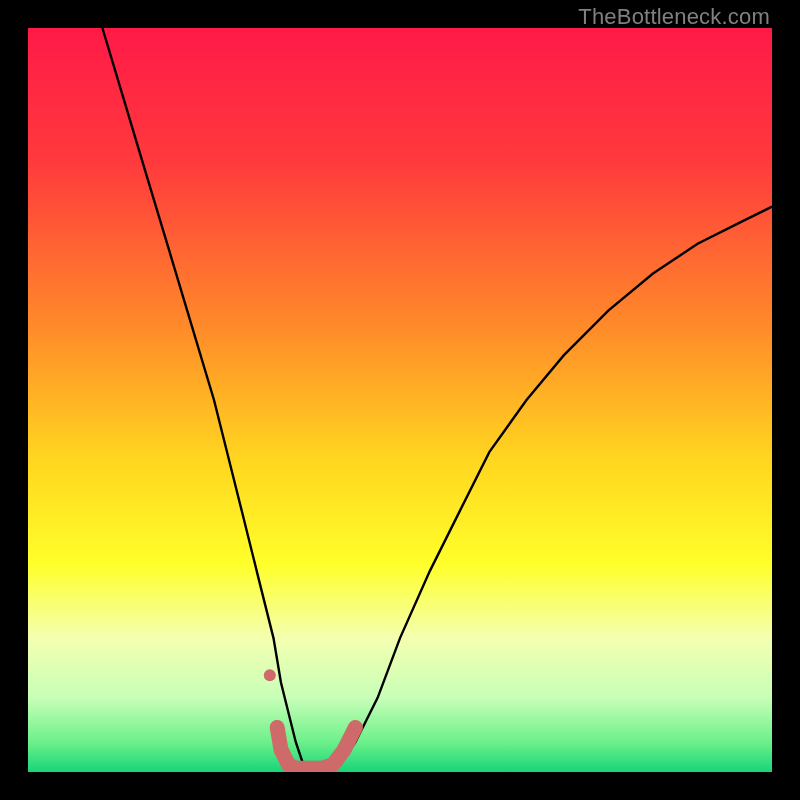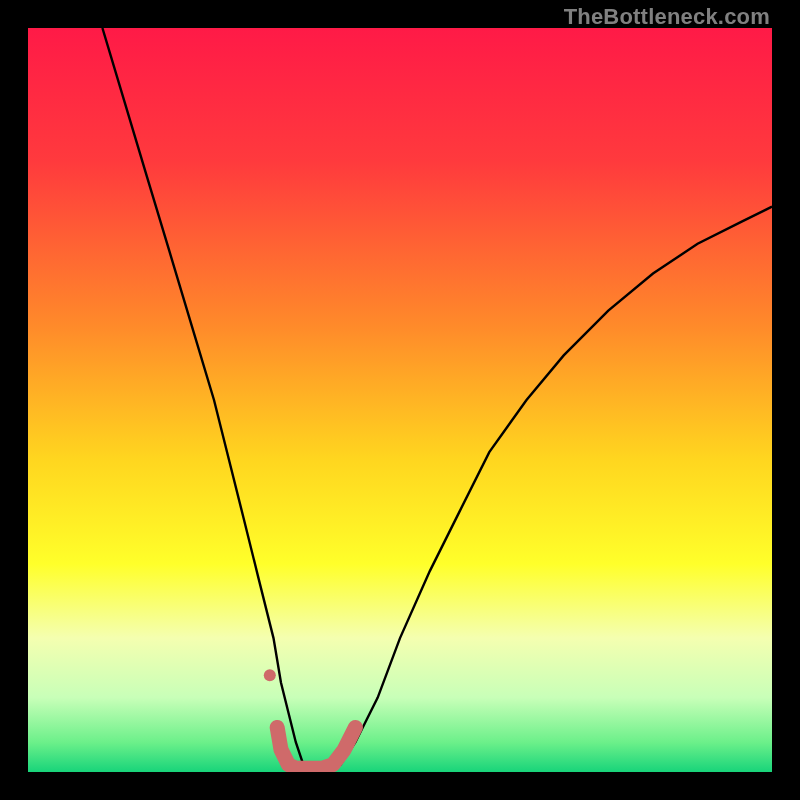--- a/index.html
+++ b/index.html
@@ -25,21 +25,21 @@
     top: 0;
     width: 744px;
     height: 744px;
   }
   .watermark {
     position: absolute;
     top: 4px;
     right: 30px;
     color: #808080;
     font-size: 22px;
-    font-weight: 700;
+    font-weight: 400;
     letter-spacing: 0.2px;
     z-index: 10;
   }
   svg { display: block; }
 </style>
 </head>
 <body>
 
 <div class="watermark">TheBottleneck.com</div>
 

